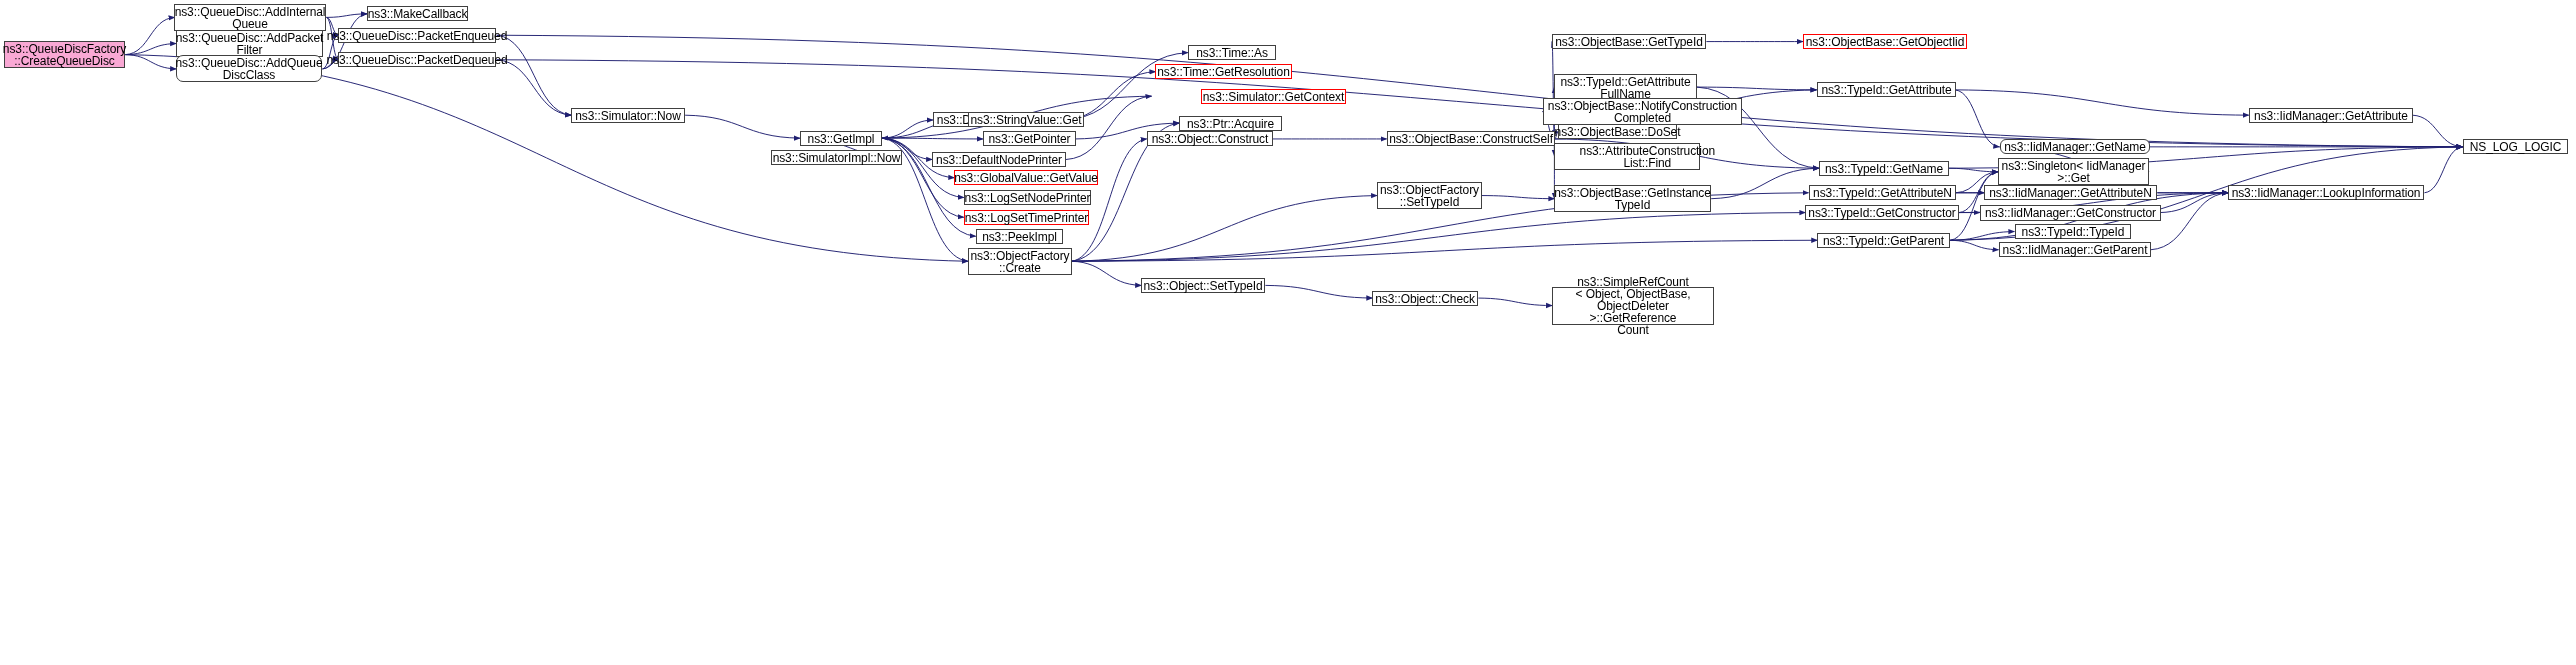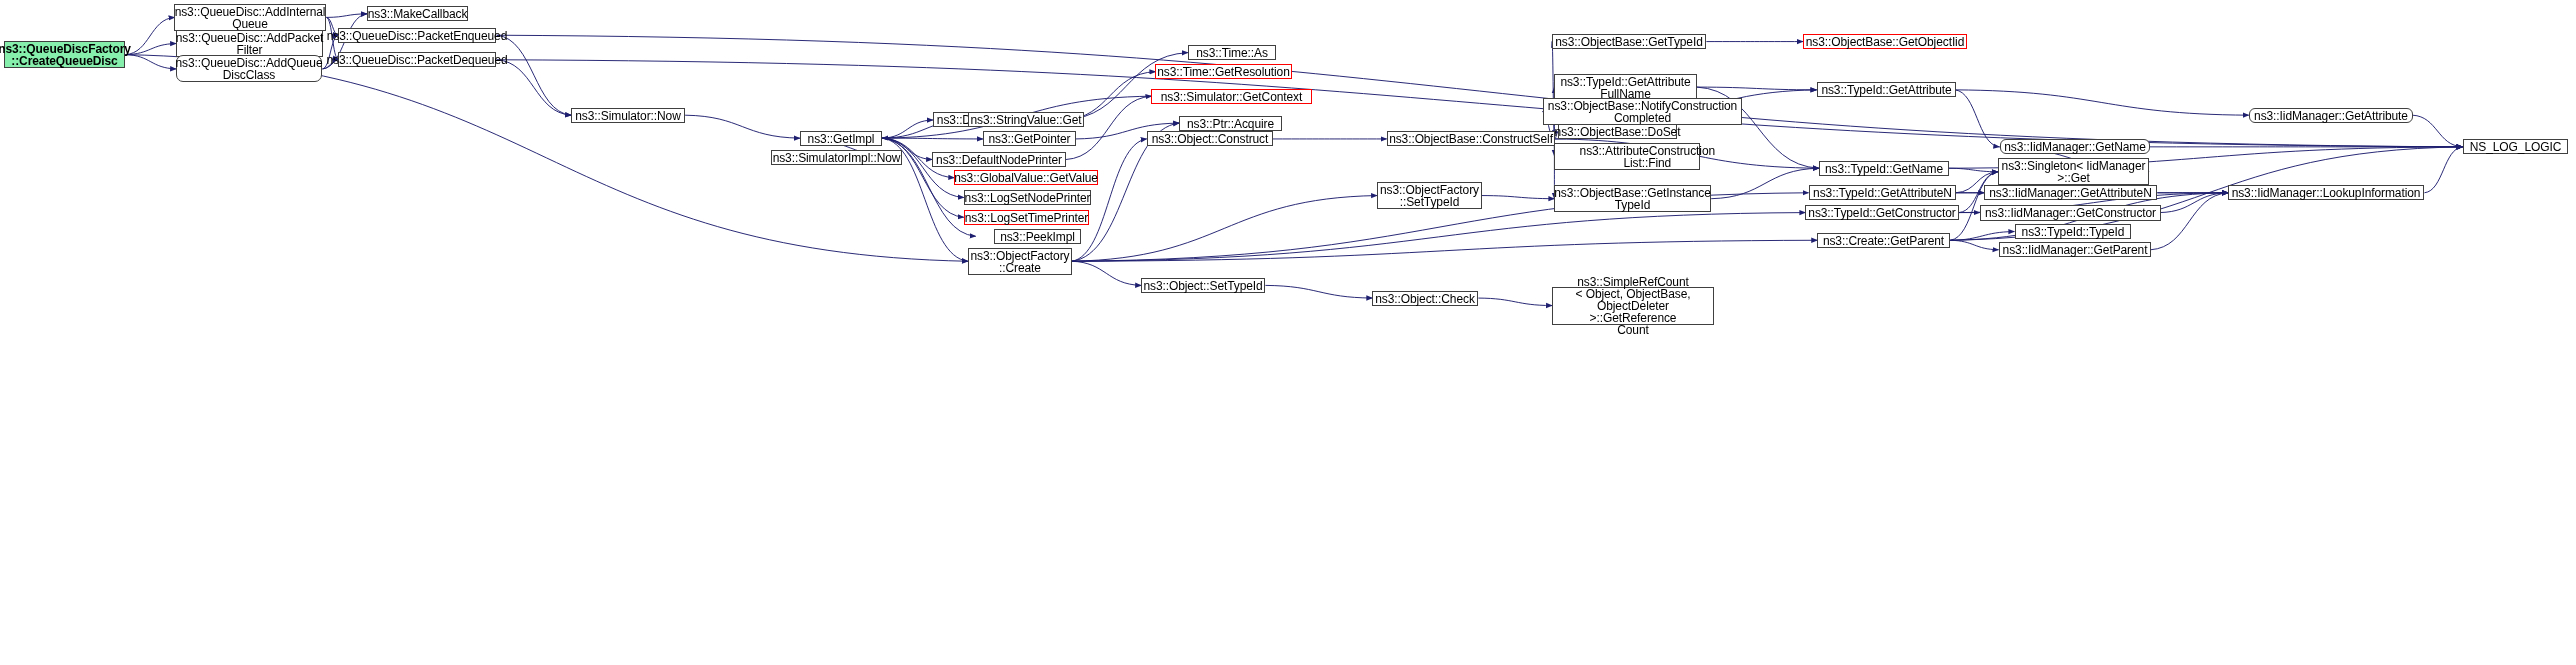--- a/index.html
+++ b/index.html
@@ -34,23 +34,22 @@
     border: 0.8px solid #404040;
     color: #000000;
     font-size: 12px;
     line-height: 12px;
     letter-spacing: -0.1px;
     white-space: pre-line;
     padding: 0 2.4px;
     z-index: 5;
   }
   .gnode.root {
-    background: #86efac;
+    background: #f9a8d4;
     border: 0.8px solid #404040;
-    font-weight: bold;
   }
   .gnode.redborder {
     border: 0.8px solid #ff0000;
   }
 </style>
 </head>
 <body>
 
 <div id="graph-canvas">
   <svg id="edge-layer" width="2576" height="665" viewBox="0 0 3253 840">
@@ -147,29 +146,29 @@
       <div class="gnode" style="left: 176px; top: 55px; width: 146px; height: 27px; border-radius: 7px;">ns3::QueueDisc::AddQueue
 DiscClass</div>
       <div class="gnode" style="left: 367px; top: 6.3px; width: 101px; height: 15px;">ns3::MakeCallback</div>
       <div class="gnode" style="left: 338px; top: 28px; width: 158px; height: 15px;">ns3::QueueDisc::PacketEnqueued</div>
       <div class="gnode" style="left: 338px; top: 52px; width: 158px; height: 15px;">ns3::QueueDisc::PacketDequeued</div>
       <div class="gnode" style="left: 571px; top: 108px; width: 114px; height: 15px;">ns3::Simulator::Now</div>
       <div class="gnode" style="left: 933px; top: 112px; width: 131px; height: 15px;">ns3::DefaultTimePrinter</div>
       <div class="gnode" style="left: 932px; top: 152px; width: 134px; height: 15px;">ns3::DefaultNodePrinter</div>
       <div class="gnode" style="left: 1188px; top: 45px; width: 88px; height: 15px;">ns3::Time::As</div>
       <div class="gnode redborder" style="left: 1155px; top: 64px; width: 137px; height: 15px;">ns3::Time::GetResolution</div>
-      <div class="gnode redborder" style="left: 1151px; top: 89px; width: 161px; height: 15px;">ns3::Simulator::GetContext</div>
+      <div class="gnode redborder" style="left: 1201px; top: 89px; width: 145px; height: 15px;">ns3::Simulator::GetContext</div>
       <div class="gnode" style="left: 800px; top: 131px; width: 82px; height: 15px;">ns3::GetImpl</div>
       <div class="gnode" style="left: 771px; top: 150px; width: 131px; height: 15px;">ns3::SimulatorImpl::Now</div>
       <div class="gnode" style="left: 968px; top: 112px; width: 116px; height: 15px;">ns3::StringValue::Get</div>
       <div class="gnode" style="left: 983px; top: 131px; width: 93px; height: 15px;">ns3::GetPointer</div>
       <div class="gnode redborder" style="left: 954px; top: 170px; width: 144px; height: 15px;">ns3::GlobalValue::GetValue</div>
       <div class="gnode" style="left: 964px; top: 190px; width: 127px; height: 15px;">ns3::LogSetNodePrinter</div>
       <div class="gnode redborder" style="left: 964px; top: 210px; width: 125px; height: 15px;">ns3::LogSetTimePrinter</div>
-      <div class="gnode" style="left: 976px; top: 229px; width: 87px; height: 15px; margin-left: 18px;">ns3::PeekImpl</div>
+      <div class="gnode" style="left: 976px; top: 229px; width: 87px; height: 15px;">ns3::PeekImpl</div>
       <div class="gnode" style="left: 968px; top: 248px; width: 104px; height: 27px;">ns3::ObjectFactory
 ::Create</div>
       <div class="gnode" style="left: 1179px; top: 116px; width: 103px; height: 15px;">ns3::Ptr::Acquire</div>
       <div class="gnode" style="left: 1147px; top: 131px; width: 126px; height: 15px;">ns3::Object::Construct</div>
       <div class="gnode" style="left: 1141px; top: 278px; width: 124px; height: 15px;">ns3::Object::SetTypeId</div>
       <div class="gnode" style="left: 1387px; top: 131px; width: 168px; height: 15px;">ns3::ObjectBase::ConstructSelf</div>
       <div class="gnode" style="left: 1377px; top: 182px; width: 105px; height: 27px;">ns3::ObjectFactory
 ::SetTypeId</div>
       <div class="gnode" style="left: 1372px; top: 291px; width: 106px; height: 15px;">ns3::Object::Check</div>
       <div class="gnode" style="left: 1552px; top: 34px; width: 154px; height: 15px;">ns3::ObjectBase::GetTypeId</div>
@@ -184,26 +183,26 @@
 TypeId</div>
       <div class="gnode" style="left: 1552px; top: 287px; width: 162px; height: 38px;">ns3::SimpleRefCount
 &lt; Object, ObjectBase,
 ObjectDeleter &gt;::GetReference
 Count</div>
       <div class="gnode redborder" style="left: 1803px; top: 34px; width: 164px; height: 15px;">ns3::ObjectBase::GetObjectIid</div>
       <div class="gnode" style="left: 1817px; top: 82px; width: 139px; height: 15px;">ns3::TypeId::GetAttribute</div>
       <div class="gnode" style="left: 1819px; top: 161px; width: 130px; height: 15px;">ns3::TypeId::GetName</div>
       <div class="gnode" style="left: 1809px; top: 185px; width: 147px; height: 15px;">ns3::TypeId::GetAttributeN</div>
       <div class="gnode" style="left: 1805px; top: 205px; width: 154px; height: 15px;">ns3::TypeId::GetConstructor</div>
-      <div class="gnode" style="left: 1817px; top: 233px; width: 133px; height: 15px;">ns3::Create::GetParent</div>
+      <div class="gnode" style="left: 1817px; top: 233px; width: 133px; height: 15px;">ns3::TypeId::GetParent</div>
       <div class="gnode" style="left: 2000px; top: 139px; width: 150px; height: 15px; border-radius: 6px;">ns3::IidManager::GetName</div>
       <div class="gnode" style="left: 1998px; top: 158px; width: 151px; height: 27px;">ns3::Singleton&lt; IidManager
 &gt;::Get</div>
       <div class="gnode" style="left: 1984px; top: 185px; width: 173px; height: 15px;">ns3::IidManager::GetAttributeN</div>
       <div class="gnode" style="left: 1980px; top: 205px; width: 181px; height: 16px;">ns3::IidManager::GetConstructor</div>
       <div class="gnode" style="left: 2015px; top: 224px; width: 116px; height: 15px;">ns3::TypeId::TypeId</div>
       <div class="gnode" style="left: 1999px; top: 242px; width: 152px; height: 15px;">ns3::IidManager::GetParent</div>
-      <div class="gnode" style="left: 2249px; top: 108px; width: 164px; height: 15px; border-radius: 6px;">ns3::IidManager::GetAttribute</div>
+      <div class="gnode" style="left: 2249px; top: 108px; width: 164px; height: 15px;">ns3::IidManager::GetAttribute</div>
       <div class="gnode" style="left: 2228px; top: 185px; width: 196px; height: 15px;">ns3::IidManager::LookupInformation</div>
       <div class="gnode" style="left: 2463px; top: 139px; width: 105px; height: 15px;">NS_LOG_LOGIC</div>
     </div>
 </div>
 
 
 </body></html>

